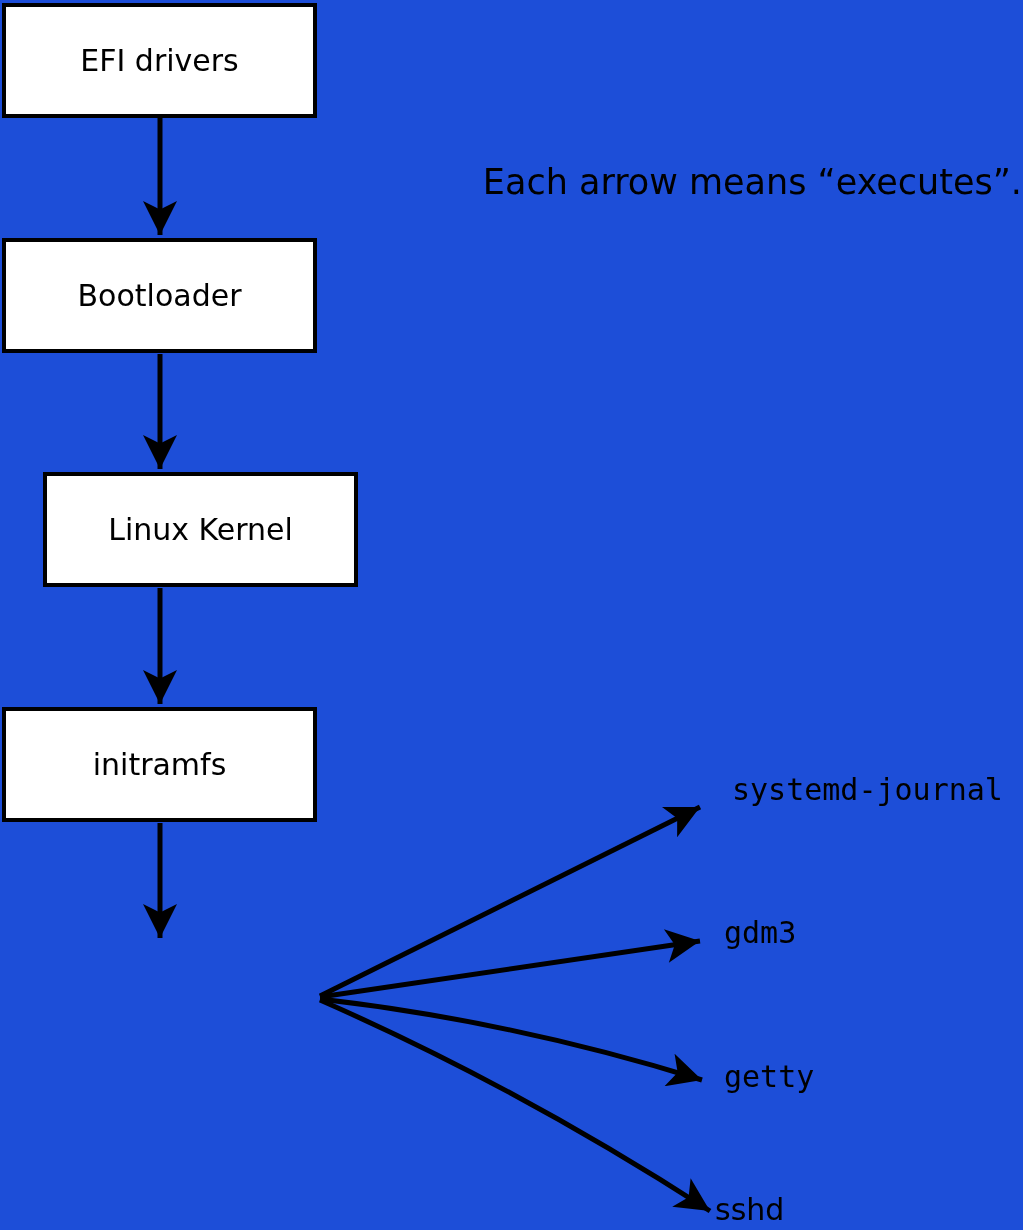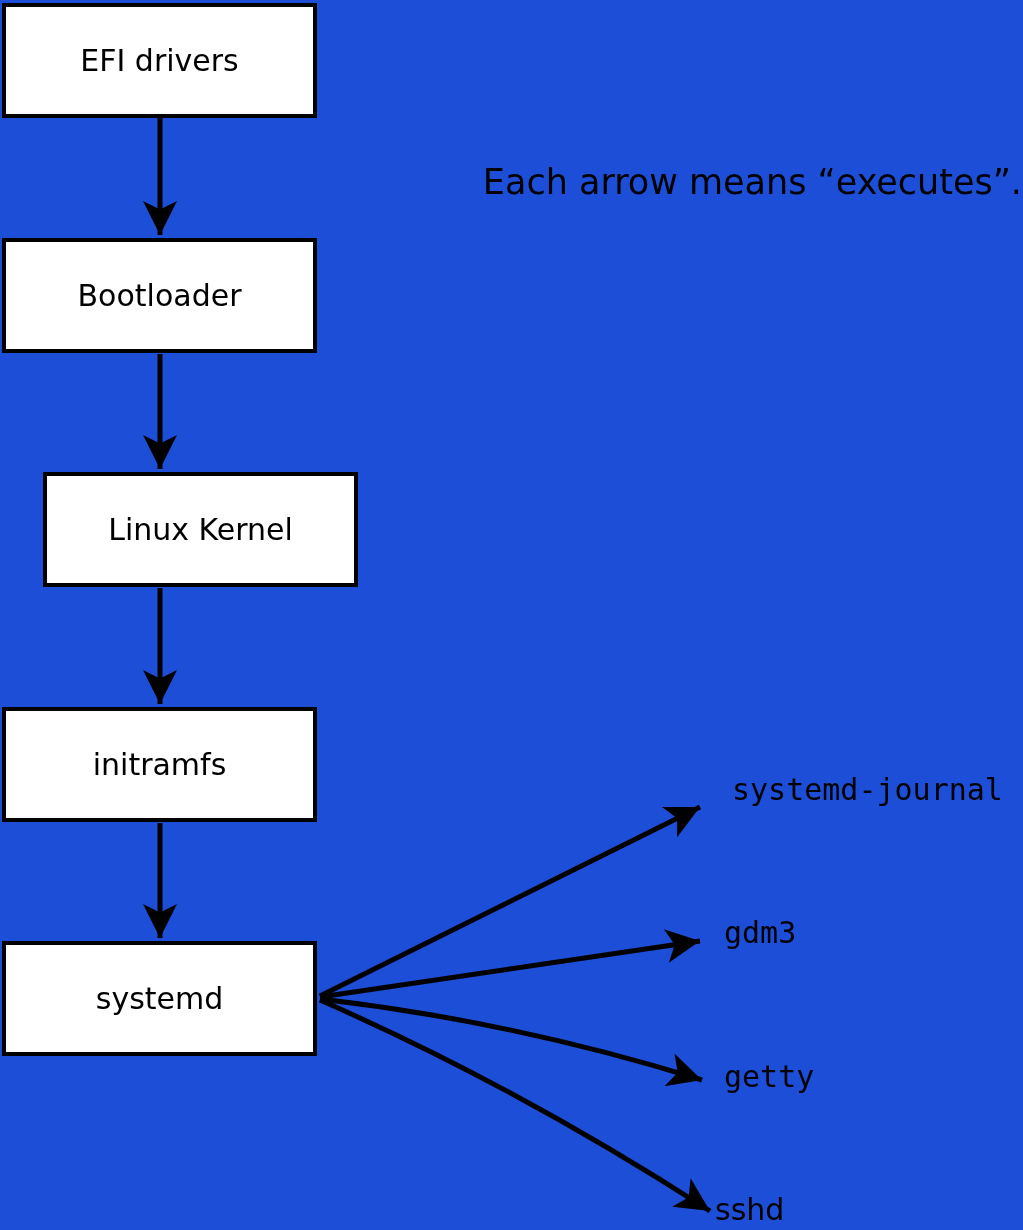--- a/index.html
+++ b/index.html
@@ -92,23 +92,20 @@
   </div>
   <div class="flow-box" style="top:238px;">
     <span class="flow-box-label">Bootloader</span>
   </div>
   <div class="flow-box" style="top:472px;margin-left:41px;">
     <span class="flow-box-label">Linux Kernel</span>
   </div>
   <div class="flow-box" style="top:707px;justify-content:center;">
     <span class="flow-box-label">initramfs</span>
   </div>
-  <div class="flow-box" style="top:941px;">
-    <span class="flow-box-label">systemd</span>
-  </div>
 
   <div class="legend-text">Each arrow means “executes”.</div>
 
   <div class="target-label mono" style="left:724px; top:772px;margin-left:8px;">systemd-journal</div>
   <div class="target-label mono" style="left:724px; top:915px;">gdm3</div>
   <div class="target-label mono" style="left:724px; top:1059px;">getty</div>
   <div class="target-label sans" style="left:715px; top:1192px;">sshd</div>
 
 </div>
 

